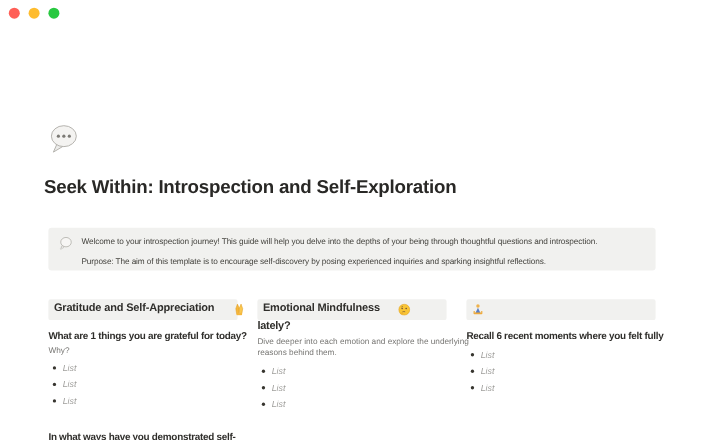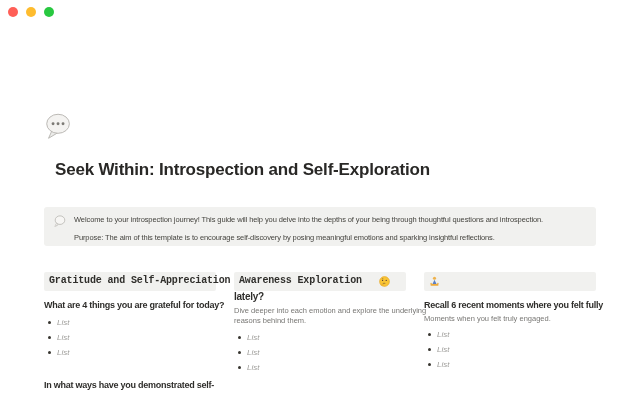--- a/index.html
+++ b/index.html
@@ -12,21 +12,21 @@
   
   .traffic-lights { position:absolute; top:7px; left:8px; display:flex; gap:8px; }
   .tl-dot { width:10px; height:10px; border-radius:50%; }
   .tl-close { background:#ff5f57; }
   .tl-min   { background:#febc2e; }
   .tl-zoom  { background:#28c840; }
 
   
   .page-icon { position:absolute; left:44px; top:112px; width:29px; height:29px; }
   .page-title {
-    position:absolute; left:55px; top:160px; width:560px;
+    position:absolute; left:40px; top:160px; width:560px;
     font-size:17px; font-weight:bold; letter-spacing:-0.2px; color:#292826;
     white-space:nowrap;
   }
   .callout {
     position:absolute; left:44px; top:207px; width:552px; height:39px;
     background:#f1f1ef; border-radius:3px; padding:7px 12px 0 10px;
     display:flex; align-items:flex-start;
   }
   .callout-icon { width:12px; height:12px; margin-top:1px; flex:none; }
   .callout-text { margin-left:8px; }
@@ -39,21 +39,21 @@
   .columns {
     position:absolute; left:44px; top:272px; width:552px;
     display:flex; gap:18px;
   }
   .column { width:172px; flex:none; }
   .col-heading {
     background:#f1f1ef; border-radius:2px;
     height:19px; padding:3px 5px 0 5px;
     font-size:10px; font-weight:bold; letter-spacing:-0.15px;
     color:#2f2e2b; white-space:nowrap;
-    display:flex; align-items:flex-start; gap:17px;font-family:Liberation Mono, monospace;
+    display:flex; align-items:flex-start; gap:17px;
   }
   .col-heading svg { width:11px; height:11px; margin-top:1px; flex:none; }
   .q {
     margin-top:8px; font-size:9px; font-weight:bold; letter-spacing:-0.25px;
     line-height:12.5px; color:#2f2e2b; white-space:nowrap;
   }
   .q + .q-line, .q-line { font-size:10px; font-weight:bold; letter-spacing:-0.25px;
     line-height:12.5px; color:#2f2e2b; white-space:nowrap; }
   .caption {
     margin-top:2px; font-size:7.5px; line-height:10.5px;
@@ -92,48 +92,49 @@
 <h1 class="page-title">Seek Within: Introspection and Self-Exploration</h1>
 
 <div class="callout">
   <svg class="callout-icon" viewBox="0 0 14 14">
     <ellipse cx="7" cy="6" rx="5.6" ry="5" fill="#f7f6f4" stroke="#b5b3ae" stroke-width="0.9"></ellipse>
     <circle cx="3.2" cy="11.2" r="1.2" fill="#f7f6f4" stroke="#b5b3ae" stroke-width="0.7"></circle>
     <circle cx="1.6" cy="13.1" r="0.7" fill="#f7f6f4" stroke="#b5b3ae" stroke-width="0.5"></circle>
   </svg>
   <div class="callout-text">
     <p>Welcome to your introspection journey! This guide will help you delve into the depths of your being through thoughtful questions and introspection.</p>
-    <p>Purpose: The aim of this template is to encourage self-discovery by posing meaningful emotions and sparking insightful reflections.</p>
+    <p>Purpose: The aim of this template is to encourage self-discovery by posing experienced inquiries and sparking insightful reflections.</p>
   </div>
 </div>
 
 <div class="columns">
 
   <div class="column">
     <div class="col-heading">
       <span>Gratitude and Self-Appreciation</span>
       <svg viewBox="0 0 12 12">
         <path d="M4.2 0.5 L6 4.5 L5.6 10 L3.4 10 L2.6 5 Z" fill="#f6b73c" stroke="#e09b20" stroke-width="0.5"></path>
         <path d="M7.8 0.5 L6 4.5 L6.4 10 L8.6 10 L9.4 5 Z" fill="#fbc84e" stroke="#e09b20" stroke-width="0.5"></path>
         <rect x="3.2" y="9.6" width="5.6" height="1.9" rx="0.6" fill="#f6b73c"></rect>
       </svg>
     </div>
-    <div class="q">What are 4 things you are grateful for today?</div>
+    <div class="q">What are 1 things you are grateful for today?</div>
+    <div class="caption">Why?</div>
     <ul class="placeholder-list">
       <li>List</li>
       <li>List</li>
       <li>List</li>
     </ul>
     <div class="q q-bottom">In what ways have you demonstrated self-</div>
 
   </div>
 
   <div class="column">
     <div class="col-heading">
-      <span>Awareness Exploration</span>
+      <span>Emotional Mindfulness</span>
       <svg viewBox="0 0 12 12">
         <circle cx="6" cy="6" r="5.4" fill="#f9c535"></circle>
         <circle cx="6" cy="6" r="5.4" fill="none" stroke="#e3a222" stroke-width="0.6"></circle>
         <circle cx="3.9" cy="4.8" r="0.7" fill="#5d4037"></circle>
         <circle cx="7.9" cy="4.8" r="0.7" fill="#5d4037"></circle>
         <path d="M3.2 3.4 Q3.9 2.7 4.7 3.1" stroke="#5d4037" stroke-width="0.6" fill="none"></path>
         <path d="M4.1 8.3 Q5.4 7.5 6.9 8.1" stroke="#5d4037" stroke-width="0.6" fill="none"></path>
         <ellipse cx="3.4" cy="9.6" rx="1.8" ry="1.1" fill="#f0b42e"></ellipse>
       </svg>
     </div>
@@ -151,21 +152,20 @@
     <div class="col-heading">
       <svg viewBox="0 0 12 12">
         <circle cx="6" cy="2.4" r="1.7" fill="#eeb24c"></circle>
         <path d="M6 4 L8.6 9.5 L3.4 9.5 Z" fill="#5b7fc4"></path>
         <rect x="1.6" y="8.8" width="8.8" height="1.7" rx="0.8" fill="#eeaa3c"></rect>
         <circle cx="2.3" cy="8.3" r="0.9" fill="#eeb24c"></circle>
         <circle cx="9.7" cy="8.3" r="0.9" fill="#eeb24c"></circle>
       </svg>
     </div>
     <div class="q">Recall 6 recent moments where you felt fully</div>
-    <div class="caption">Moments when you felt truly engaged.</div>
     <ul class="placeholder-list">
       <li>List</li>
       <li>List</li>
       <li>List</li>
     </ul>
 
   </div>
 
 </div>
 

